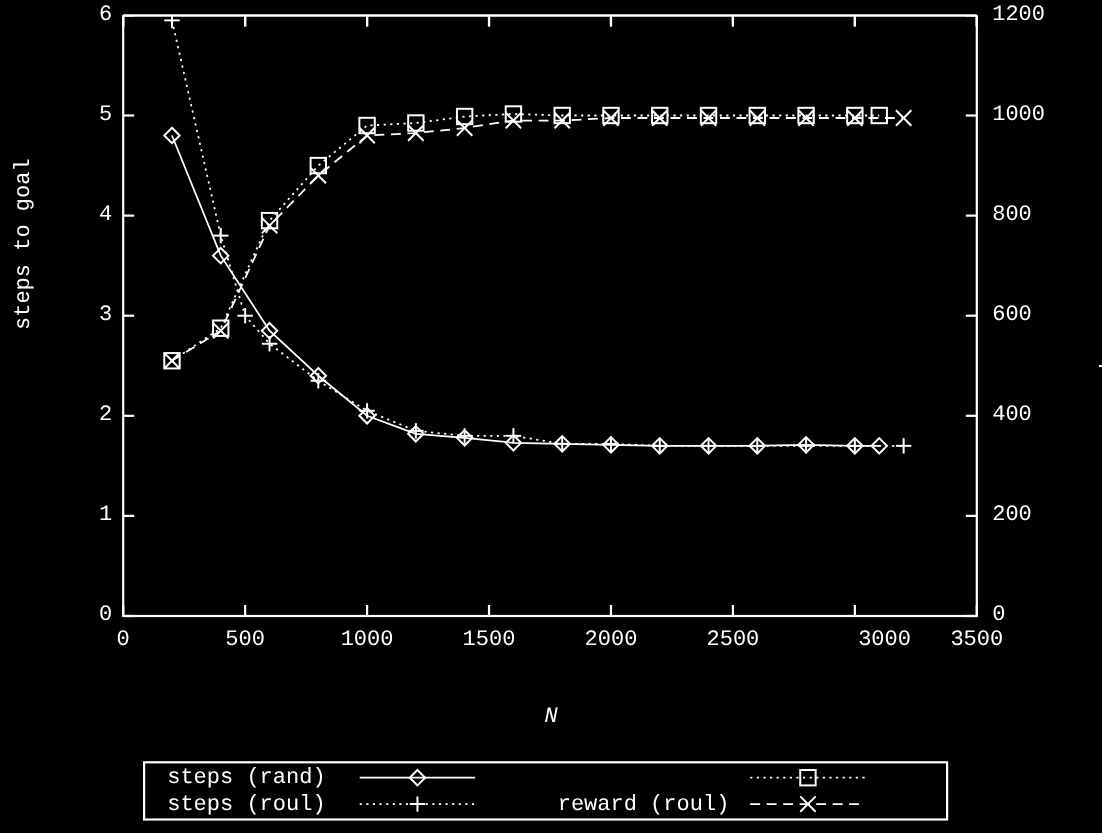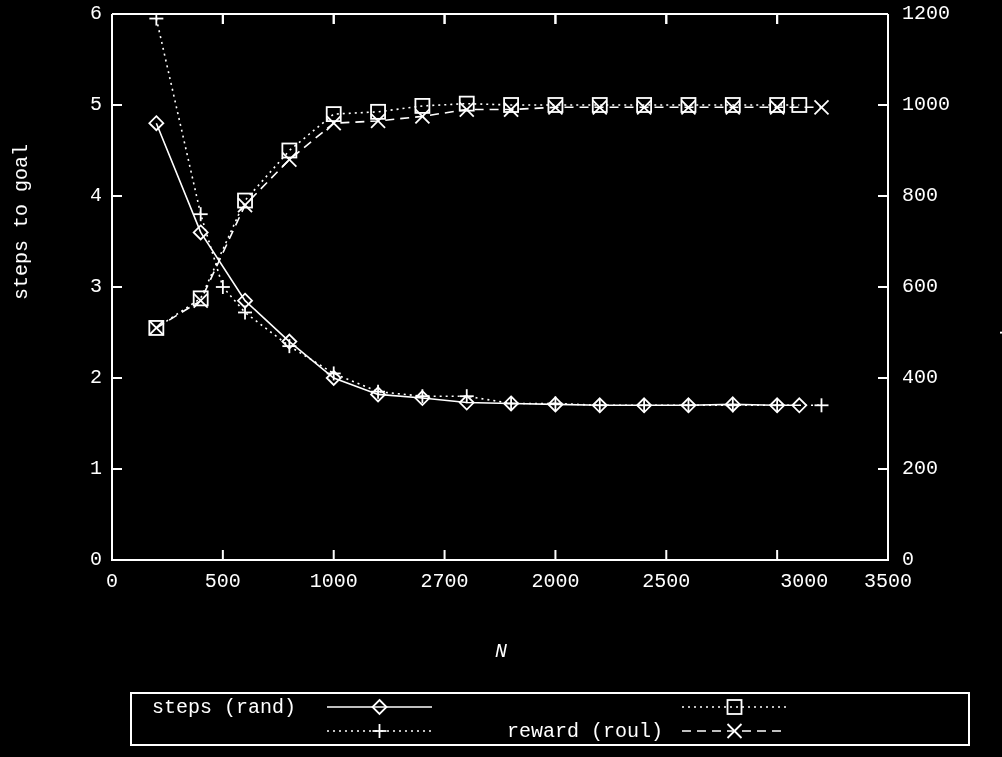--- a/index.html
+++ b/index.html
@@ -54,21 +54,21 @@
     text-align: left;
   }
   .tick-x {
     text-align: center;
     transform: translateX(-50%);
   }
   #legend-box {
     position: absolute;
     left: 130px;
     top: 692px;
-    width: 840px;
+    width: 732px;
     height: 54px;
     border: 2px solid #fff;
     box-sizing: border-box;
   }
   .legend-item {
     position: absolute;
     white-space: nowrap;
     display: flex;
     align-items: center;
   }
@@ -236,21 +236,21 @@
     <div class="tick-label tick-y2" style="left: 902px; top: 548px;">0</div>
     <div class="tick-label tick-y2" style="left: 902px; top: 457px;">200</div>
     <div class="tick-label tick-y2" style="left: 902px; top: 366px;">400</div>
     <div class="tick-label tick-y2" style="left: 902px; top: 275px;">600</div>
     <div class="tick-label tick-y2" style="left: 902px; top: 184px;">800</div>
     <div class="tick-label tick-y2" style="left: 902px; top: 93px;">1000</div>
     <div class="tick-label tick-y2" style="left: 902px; top: 2px;">1200</div>
     <div class="tick-label tick-x" style="left: 112px; top: 570px;">0</div>
     <div class="tick-label tick-x" style="left: 222.857px; top: 570px; text-align: center;">500</div>
     <div class="tick-label tick-x" style="left: 333.714px; top: 570px;">1000</div>
-    <div class="tick-label tick-x" style="left: 444.571px; top: 570px;">2700</div>
+    <div class="tick-label tick-x" style="left: 444.571px; top: 570px;">1500</div>
     <div class="tick-label tick-x" style="left: 555.429px; top: 570px;">2000</div>
     <div class="tick-label tick-x" style="left: 666.286px; top: 570px;">2500</div>
     <div class="tick-label tick-x" style="left: 777.143px; top: 570px; margin-left: 27px;">3000</div>
     <div class="tick-label tick-x" style="left: 888px; top: 570px;">3500</div>
   </div>
 
 <div class="axis-label-y1">steps to goal</div>
 <div class="axis-label-y2">reward</div>
 <div class="axis-label-x">N</div>
 
@@ -263,16 +263,19 @@
       <line x1="247.5" y1="30" x2="247.5" y2="44" stroke="#fff" stroke-width="1.8"></line>
       <line x1="550" y1="13" x2="655" y2="13" stroke="#fff" stroke-width="1.6" stroke-dasharray="2,4"></line>
       <rect x="595.5" y="6" width="14" height="14" fill="none" stroke="#fff" stroke-width="1.8"></rect>
       <line x1="550" y1="37" x2="655" y2="37" stroke="#fff" stroke-width="1.6" stroke-dasharray="9,6"></line>
       <line x1="595.5" y1="30" x2="609.5" y2="44" stroke="#fff" stroke-width="1.8"></line>
       <line x1="595.5" y1="44" x2="609.5" y2="30" stroke="#fff" stroke-width="1.8"></line>
     </svg>
     <div class="legend-item" style="left: 20px; top: 2px;">
       <span class="legend-text">steps (rand)</span>
     </div>
+    <div class="legend-item" style="left: 20px; top: 26px;">
+      <span class="legend-text">steps (roul)</span>
+    </div>
     <div class="legend-item" style="left: 375px; top: 26px;">
       <span class="legend-text">reward (roul)</span>
     </div>
   </div>
 
 </body></html>

